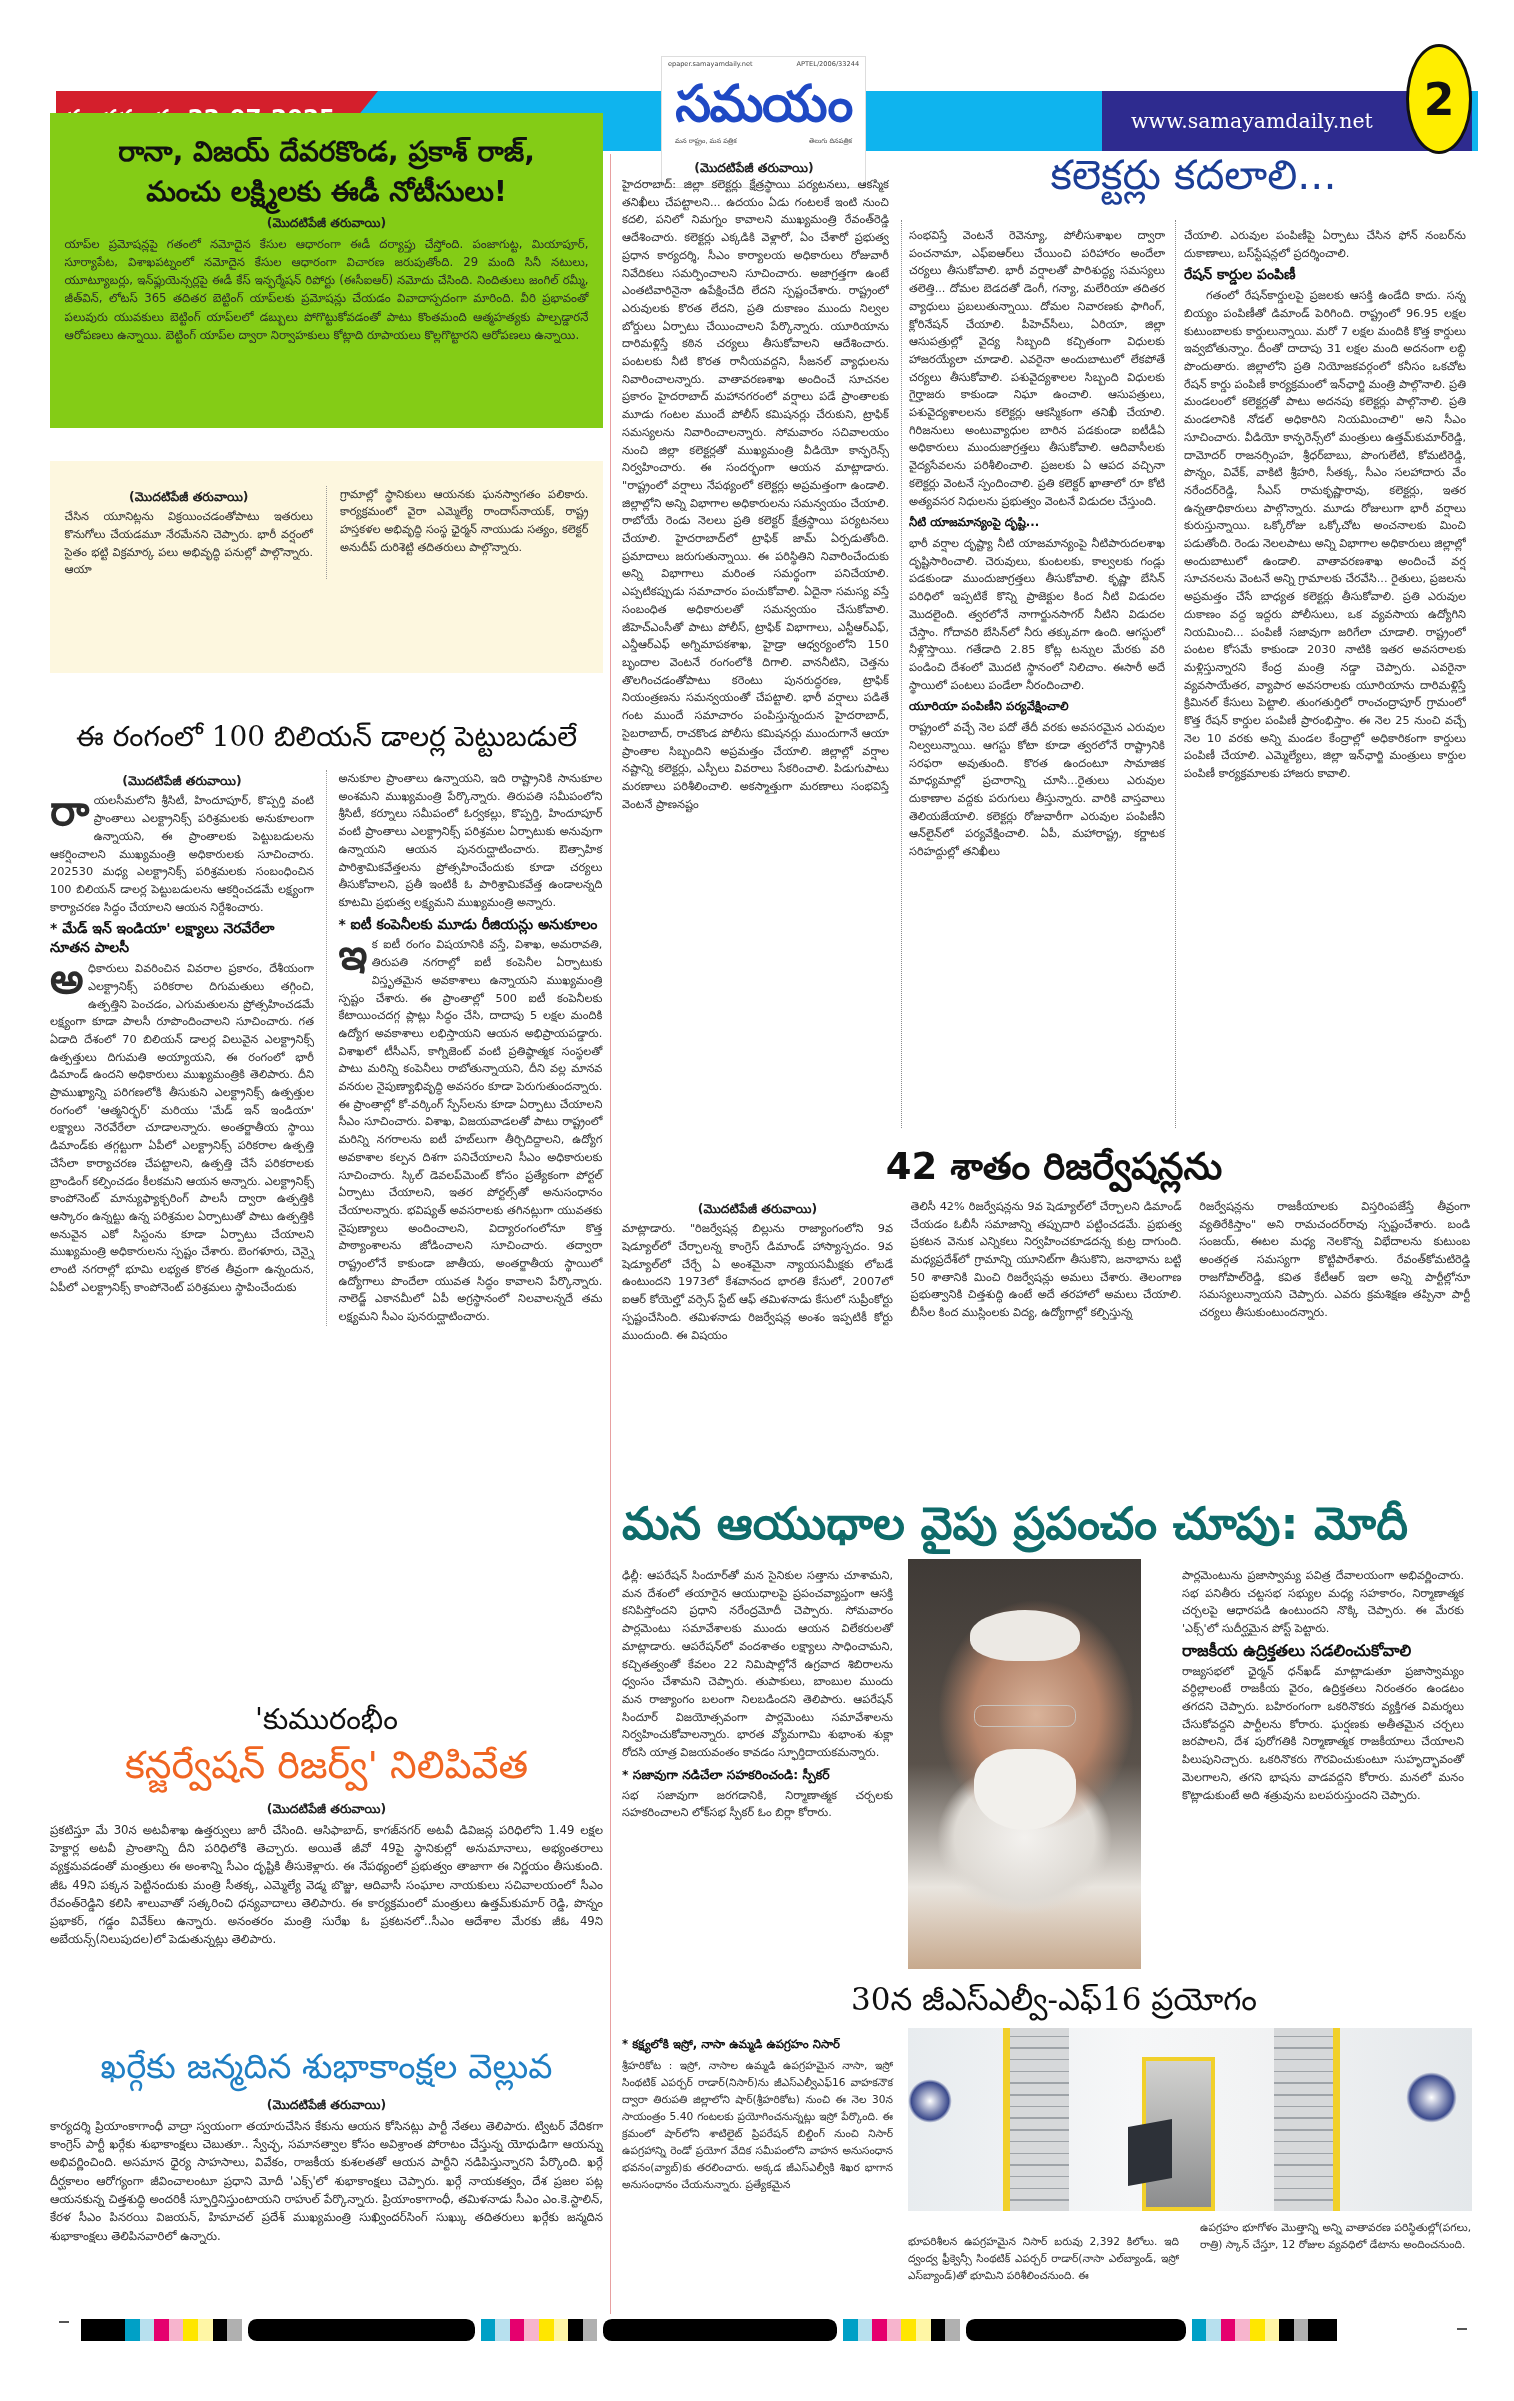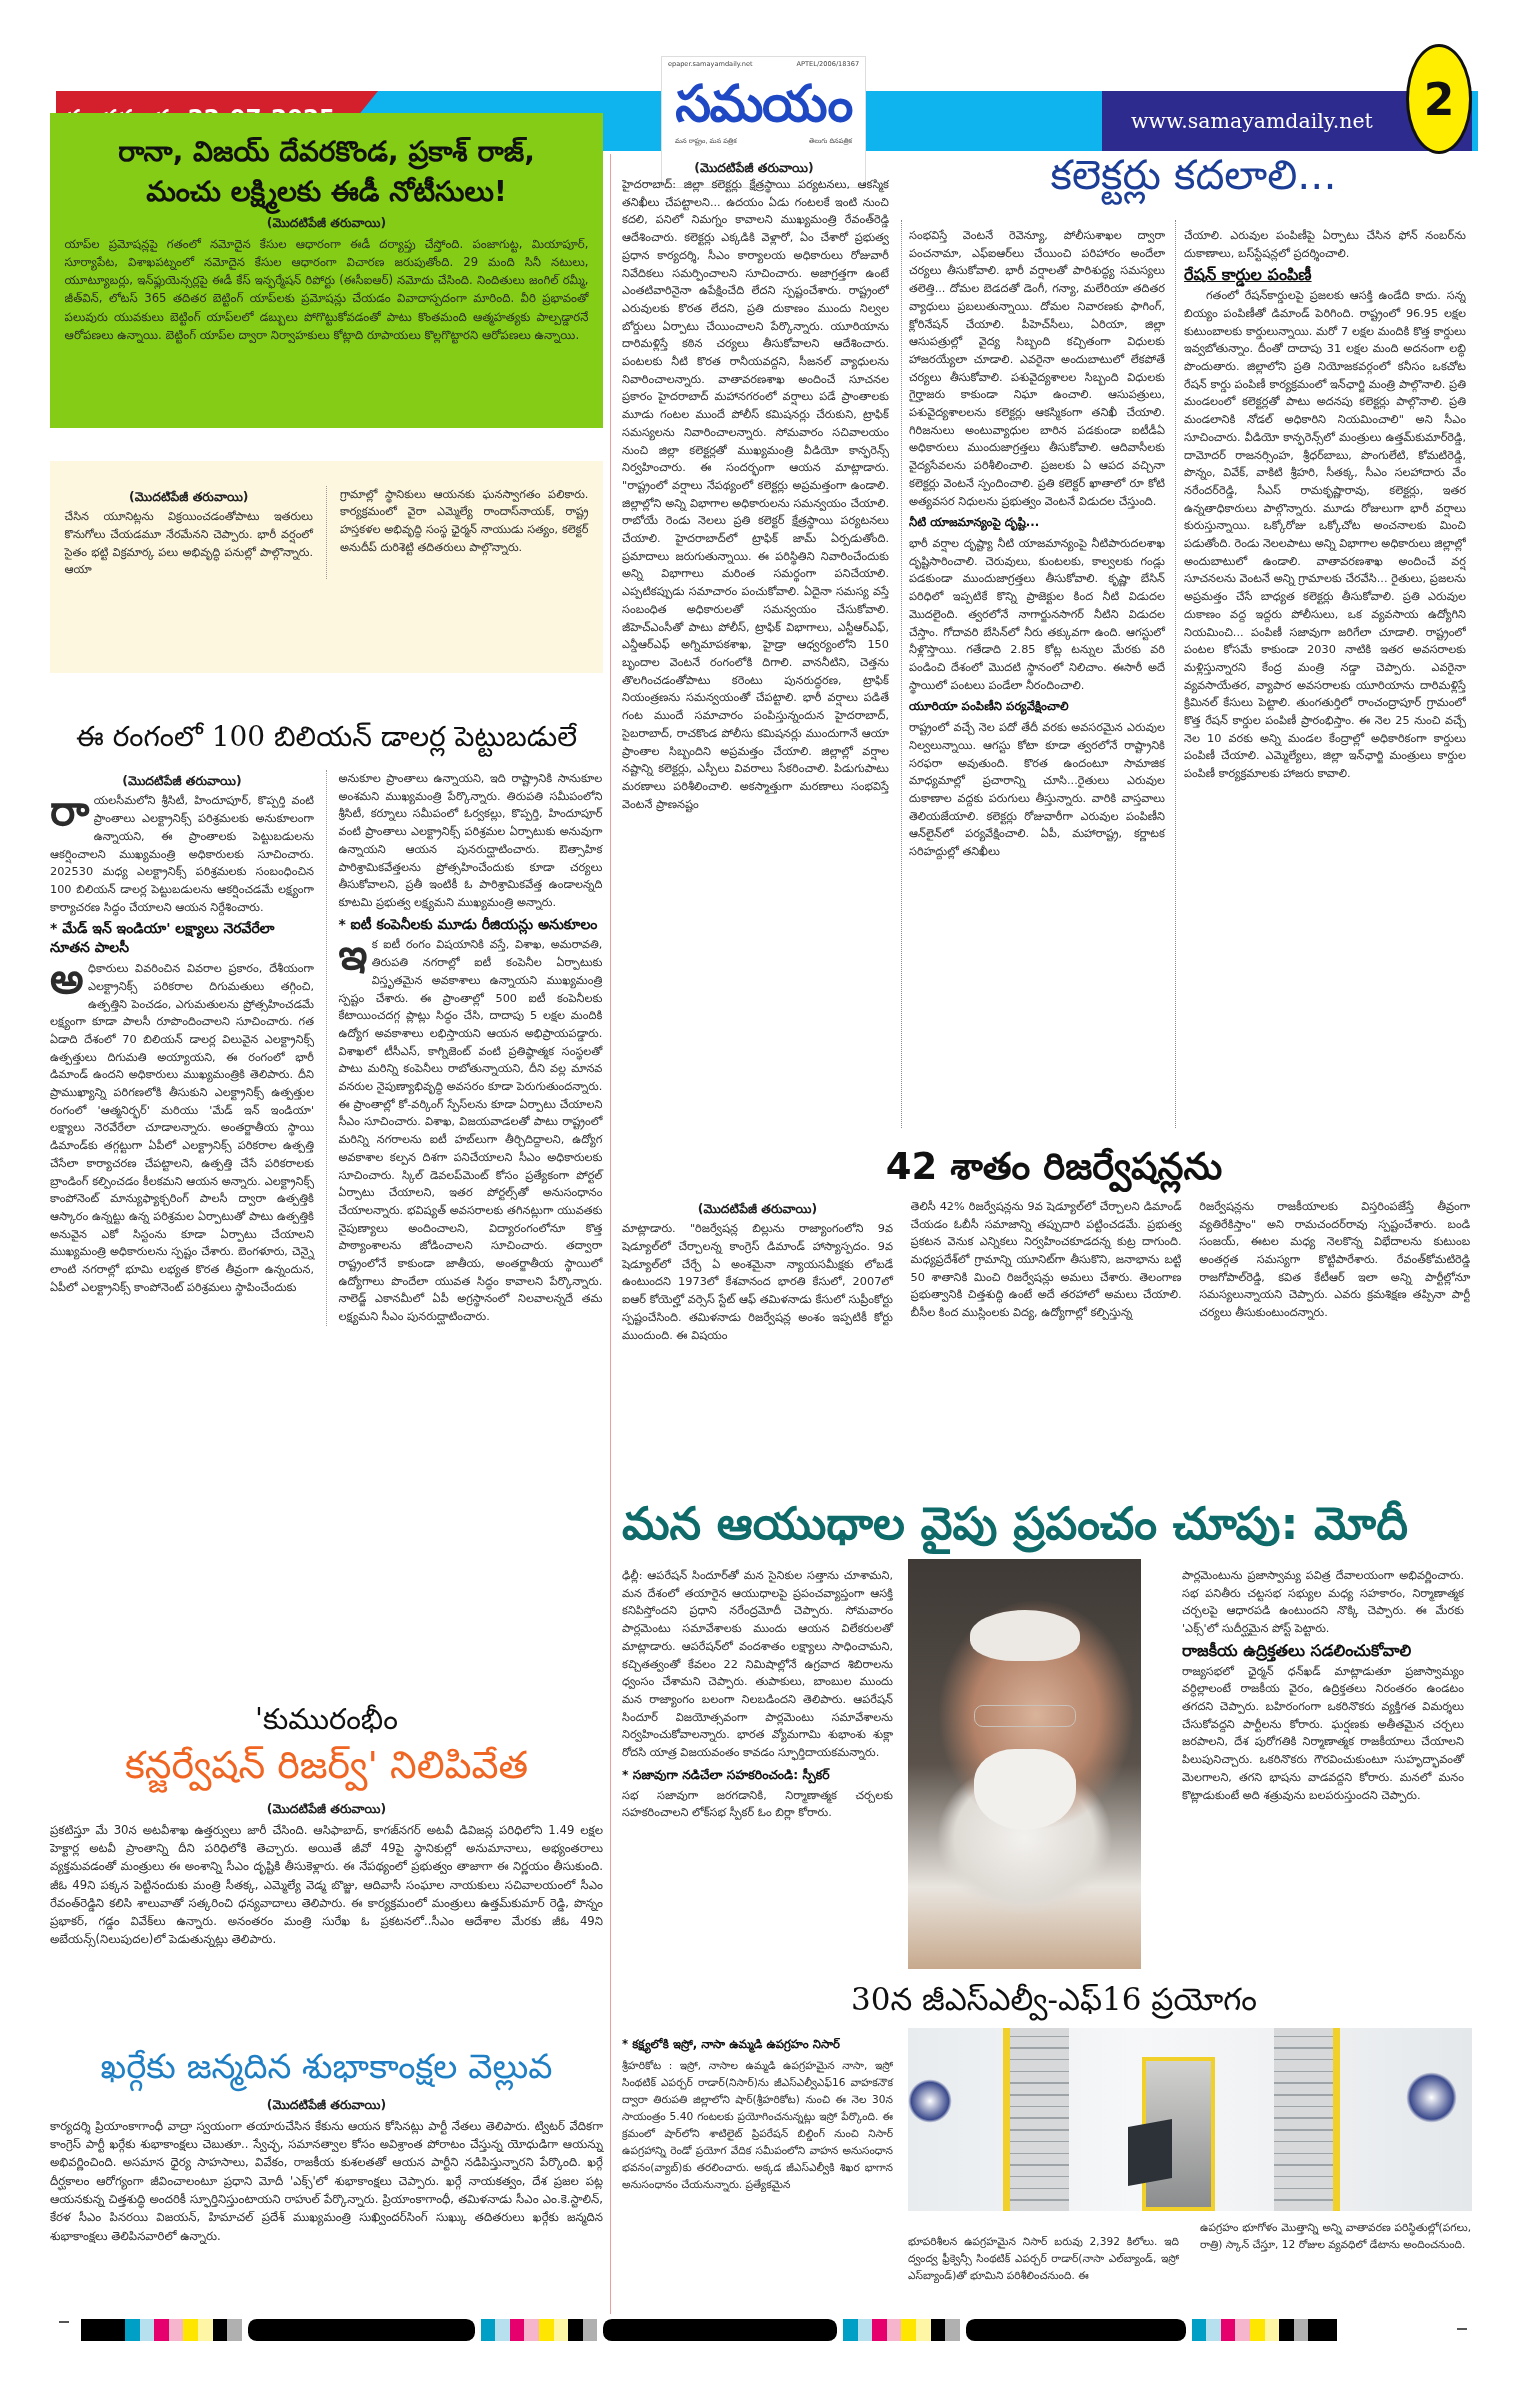--- a/index.html
+++ b/index.html
@@ -43,21 +43,21 @@
   </div>
 <div class="hdr-right">
     <span>www.samayamdaily.net</span>
   </div>
 <div class="page-no">
     <span>2</span>
   </div>
 <div class="masthead">
   <div class="tiny">
       <span>epaper.samayamdaily.net</span>
-      <span>APTEL/2006/18367</span>
+      <span>APTEL/2006/33244</span>
     </div>
   <div class="logo">సమయం</div>
   <div class="tag">
       <span>మన రాష్ట్రం, మన పత్రిక</span>
       <span>తెలుగు దినపత్రిక</span>
     </div>
 </div>
 
 <div class="red-rule" style="left:610px; top:154px; height:2160px;"></div>
 <div class="dotted-v" style="left:901px; top:220px; height:908px;"></div>
@@ -124,21 +124,21 @@
   <p class="body" style="position:absolute; left:0; top:19px; width:267px; height:959px; overflow:hidden;">హైదరాబాద్: జిల్లా కలెక్టర్లు క్షేత్రస్థాయి పర్యటనలు, ఆకస్మిక తనిఖీలు చేపట్టాలని... ఉదయం ఏడు గంటలకే ఇంటి నుంచి కదలి, పనిలో నిమగ్నం కావాలని ముఖ్యమంత్రి రేవంత్‌రెడ్డి ఆదేశించారు. కలెక్టర్లు ఎక్కడికి వెళ్లారో, ఏం చేశారో ప్రభుత్వ ప్రధాన కార్యదర్శి, సీఎం కార్యాలయ అధికారులు రోజువారీ నివేదికలు సమర్పించాలని సూచించారు. అజాగ్రత్తగా ఉంటే ఎంతటివారినైనా ఉపేక్షించేది లేదని స్పష్టంచేశారు. రాష్ట్రంలో ఎరువులకు కొరత లేదని, ప్రతి దుకాణం ముందు నిల్వల బోర్డులు ఏర్పాటు చేయించాలని పేర్కొన్నారు. యూరియాను దారిమళ్లిస్తే కఠిన చర్యలు తీసుకోవాలని ఆదేశించారు. పంటలకు నీటి కొరత రానీయవద్దని, సీజనల్ వ్యాధులను నివారించాలన్నారు. వాతావరణశాఖ అందించే సూచనల ప్రకారం హైదరాబాద్ మహానగరంలో వర్షాలు పడే ప్రాంతాలకు మూడు గంటల ముందే పోలీస్ కమిషనర్లు చేరుకుని, ట్రాఫిక్ సమస్యలను నివారించాలన్నారు. సోమవారం సచివాలయం నుంచి జిల్లా కలెక్టర్లతో ముఖ్యమంత్రి వీడియో కాన్ఫరెన్స్ నిర్వహించారు. ఈ సందర్భంగా ఆయన మాట్లాడారు. "రాష్ట్రంలో వర్షాలు నేపథ్యంలో కలెక్టర్లు అప్రమత్తంగా ఉండాలి. జిల్లాల్లోని అన్ని విభాగాల అధికారులను సమన్వయం చేయాలి. రాబోయే రెండు నెలలు ప్రతి కలెక్టర్ క్షేత్రస్థాయి పర్యటనలు చేయాలి. హైదరాబాద్‌లో ట్రాఫిక్ జామ్ ఏర్పడుతోంది. ప్రమాదాలు జరుగుతున్నాయి. ఈ పరిస్థితిని నివారించేందుకు అన్ని విభాగాలు మరింత సమర్థంగా పనిచేయాలి. ఎప్పటికప్పుడు సమాచారం పంచుకోవాలి. ఏదైనా సమస్య వస్తే సంబంధిత అధికారులతో సమన్వయం చేసుకోవాలి. జీహెచ్ఎంసీతో పాటు పోలీస్, ట్రాఫిక్ విభాగాలు, ఎస్టీఆర్ఎఫ్, ఎన్డీఆర్ఎఫ్ అగ్నిమాపకశాఖ, హైడ్రా ఆధ్వర్యంలోని 150 బృందాల వెంటనే రంగంలోకి దిగాలి. వాననీటిని, చెత్తను తొలగించడంతోపాటు కరెంటు పునరుద్ధరణ, ట్రాఫిక్ నియంత్రణను సమన్వయంతో చేపట్టాలి. భారీ వర్షాలు పడితే గంట ముందే సమాచారం పంపిస్తున్నందున హైదరాబాద్, సైబరాబాద్, రాచకొండ పోలీసు కమిషనర్లు ముందుగానే ఆయా ప్రాంతాల సిబ్బందిని అప్రమత్తం చేయాలి. జిల్లాల్లో వర్షాల నష్టాన్ని కలెక్టర్లు, ఎస్పీలు వివరాలు సేకరించాలి. పిడుగుపాటు మరణాలు పరిశీలించాలి. అకస్మాత్తుగా మరణాలు సంభవిస్తే వెంటనే ప్రాణనష్టం</p>
   <div style="position:absolute; left:287px; top:70px; width:256px;">
     <p class="body">సంభవిస్తే వెంటనే రెవెన్యూ, పోలీసుశాఖల ద్వారా పంచనామా, ఎఫ్ఐఆర్‌లు చేయించి పరిహారం అందేలా చర్యలు తీసుకోవాలి. భారీ వర్షాలతో పారిశుద్ధ్య సమస్యలు తలెత్తి... దోమల బెడదతో డెంగీ, గన్యా, మలేరియా తదితర వ్యాధులు ప్రబలుతున్నాయి. దోమల నివారణకు ఫాగింగ్, క్లోరినేషన్ చేయాలి. పీహెచ్‌సీలు, ఏరియా, జిల్లా ఆసుపత్రుల్లో వైద్య సిబ్బంది కచ్చితంగా విధులకు హాజరయ్యేలా చూడాలి. ఎవరైనా అందుబాటులో లేకపోతే చర్యలు తీసుకోవాలి. పశువైద్యశాలల సిబ్బంది విధులకు గైర్హాజరు కాకుండా నిఘా ఉంచాలి. ఆసుపత్రులు, పశువైద్యశాలలను కలెక్టర్లు ఆకస్మికంగా తనిఖీ చేయాలి. గిరిజనులు అంటువ్యాధుల బారిన పడకుండా ఐటీడీఏ అధికారులు ముందుజాగ్రత్తలు తీసుకోవాలి. ఆదివాసీలకు వైద్యసేవలను పరిశీలించాలి. ప్రజలకు ఏ ఆపద వచ్చినా కలెక్టర్లు వెంటనే స్పందించాలి. ప్రతి కలెక్టర్ ఖాతాలో రూ కోటి అత్యవసర నిధులను ప్రభుత్వం వెంటనే విడుదల చేస్తుంది.</p>
     <div class="sub" style="font-size:11.7px;">నీటి యాజమాన్యంపై దృష్టి...</div>
     <p class="body">భారీ వర్షాల దృష్ట్యా నీటి యాజమాన్యంపై నీటిపారుదలశాఖ దృష్టిసారించాలి. చెరువులు, కుంటలకు, కాల్వలకు గండ్లు పడకుండా ముందుజాగ్రత్తలు తీసుకోవాలి. కృష్ణా బేసిన్ పరిధిలో ఇప్పటికే కొన్ని ప్రాజెక్టుల కింద నీటి విడుదల మొదలైంది. త్వరలోనే నాగార్జునసాగర్ నీటిని విడుదల చేస్తాం. గోదావరి బేసిన్‌లో నీరు తక్కువగా ఉంది. ఆగస్టులో నీళ్లొస్తాయి. గతేడాది 2.85 కోట్ల టన్నుల మేరకు వరి పండించి దేశంలో మొదటి స్థానంలో నిలిచాం. ఈసారీ అదే స్థాయిలో పంటలు పండేలా నీరందించాలి.</p>
     <div class="sub" style="font-size:11.7px;">యూరియా పంపిణీని పర్యవేక్షించాలి</div>
     <p class="body">రాష్ట్రంలో వచ్చే నెల పదో తేదీ వరకు అవసరమైన ఎరువుల నిల్వలున్నాయి. ఆగస్టు కోటా కూడా త్వరలోనే రాష్ట్రానికి సరఫరా అవుతుంది. కొరత ఉందంటూ సామాజిక మాధ్యమాల్లో ప్రచారాన్ని చూసి...రైతులు ఎరువుల దుకాణాల వద్దకు పరుగులు తీస్తున్నారు. వారికి వాస్తవాలు తెలియజేయాలి. కలెక్టర్లు రోజువారీగా ఎరువుల పంపిణీని ఆన్‌లైన్‌లో పర్యవేక్షించాలి. ఏపీ, మహారాష్ట్ర, కర్ణాటక సరిహద్దుల్లో తనిఖీలు</p>
   </div>
   <div style="position:absolute; left:562px; top:70px; width:282px; height:908px; overflow:hidden;">
     <p class="body">చేయాలి. ఎరువుల పంపిణీపై ఏర్పాటు చేసిన ఫోన్ నంబర్‌ను దుకాణాలు, బస్‌స్టేషన్లలో ప్రదర్శించాలి.</p>
-    <div class="sub" style="font-size:16px;text-decoration:underline;">రేషన్ కార్డుల పంపిణీ</div>
+    <div class="sub" style="font-size:14px;">రేషన్ కార్డుల పంపిణీ</div>
     <p class="body" style="text-indent:22px;">గతంలో రేషన్‌కార్డులపై ప్రజలకు ఆసక్తి ఉండేది కాదు. సన్న బియ్యం పంపిణీతో డిమాండ్ పెరిగింది. రాష్ట్రంలో 96.95 లక్షల కుటుంబాలకు కార్డులున్నాయి. మరో 7 లక్షల మందికి కొత్త కార్డులు ఇవ్వబోతున్నాం. దీంతో దాదాపు 31 లక్షల మంది అదనంగా లబ్ధి పొందుతారు. జిల్లాలోని ప్రతి నియోజకవర్గంలో కనీసం ఒకచోట రేషన్ కార్డు పంపిణీ కార్యక్రమంలో ఇన్‌ఛార్జి మంత్రి పాల్గొనాలి. ప్రతి మండలంలో కలెక్టర్లతో పాటు అదనపు కలెక్టర్లు పాల్గొనాలి. ప్రతి మండలానికి నోడల్ అధికారిని నియమించాలి" అని సీఎం సూచించారు. వీడియో కాన్ఫరెన్స్‌లో మంత్రులు ఉత్తమ్‌కుమార్‌రెడ్డి, దామోదర్ రాజనర్సింహ, శ్రీధర్‌బాబు, పొంగులేటి, కోమటిరెడ్డి, పొన్నం, వివేక్, వాకిటి శ్రీహరి, సీతక్క, సీఎం సలహాదారు వేం నరేందర్‌రెడ్డి, సీఎస్ రామకృష్ణారావు, కలెక్టర్లు, ఇతర ఉన్నతాధికారులు పాల్గొన్నారు. మూడు రోజులుగా భారీ వర్షాలు కురుస్తున్నాయి. ఒక్కోరోజు ఒక్కోచోట అంచనాలకు మించి పడుతోంది. రెండు నెలలపాటు అన్ని విభాగాల అధికారులు జిల్లాల్లో అందుబాటులో ఉండాలి. వాతావరణశాఖ అందించే వర్ష సూచనలను వెంటనే అన్ని గ్రామాలకు చేరవేసి... రైతులు, ప్రజలను అప్రమత్తం చేసే బాధ్యత కలెక్టర్లు తీసుకోవాలి. ప్రతి ఎరువుల దుకాణం వద్ద ఇద్దరు పోలీసులు, ఒక వ్యవసాయ ఉద్యోగిని నియమించి... పంపిణీ సజావుగా జరిగేలా చూడాలి. రాష్ట్రంలో పంటల కోసమే కాకుండా 2030 నాటికి ఇతర అవసరాలకు మళ్లిస్తున్నారని కేంద్ర మంత్రి నడ్డా చెప్పారు. ఎవరైనా వ్యవసాయేతర, వ్యాపార అవసరాలకు యూరియాను దారిమళ్లిస్తే క్రిమినల్ కేసులు పెట్టాలి. తుంగతుర్తిలో రాంచంద్రాపూర్ గ్రామంలో కొత్త రేషన్ కార్డుల పంపిణీ ప్రారంభిస్తాం. ఈ నెల 25 నుంచి వచ్చే నెల 10 వరకు అన్ని మండల కేంద్రాల్లో అధికారికంగా కార్డులు పంపిణీ చేయాలి. ఎమ్మెల్యేలు, జిల్లా ఇన్‌ఛార్జి మంత్రులు కార్డుల పంపిణీ కార్యక్రమాలకు హాజరు కావాలి.</p>
   </div>
 </div>
 
 <div class="abs" style="left:622px; top:1142px; width:864px; height:344px;">
   <div class="hl" style="font-size:37px; line-height:50px;">42 శాతం రిజర్వేషన్లను</div>
   <div style="display:flex; gap:17.6px; margin-top:5.9px;">
     <div style="width:271px;">
       <div class="cont">(మొదటిపేజీ తరువాయి)</div>
       <p class="body">మాట్లాడారు. "రిజర్వేషన్ల బిల్లును రాజ్యాంగంలోని 9వ షెడ్యూల్‌లో చేర్చాలన్న కాంగ్రెస్ డిమాండ్ హాస్యాస్పదం. 9వ షెడ్యూల్‌లో చేర్చే ఏ అంశమైనా న్యాయసమీక్షకు లోబడే ఉంటుందని 1973లో కేశవానంద భారతి కేసులో, 2007లో ఐఆర్ కోయెల్హో వర్సెస్ స్టేట్ ఆఫ్ తమిళనాడు కేసులో సుప్రీంకోర్టు స్పష్టంచేసింది. తమిళనాడు రిజర్వేషన్ల అంశం ఇప్పటికీ కోర్టు ముందుంది. ఈ విషయం</p>

